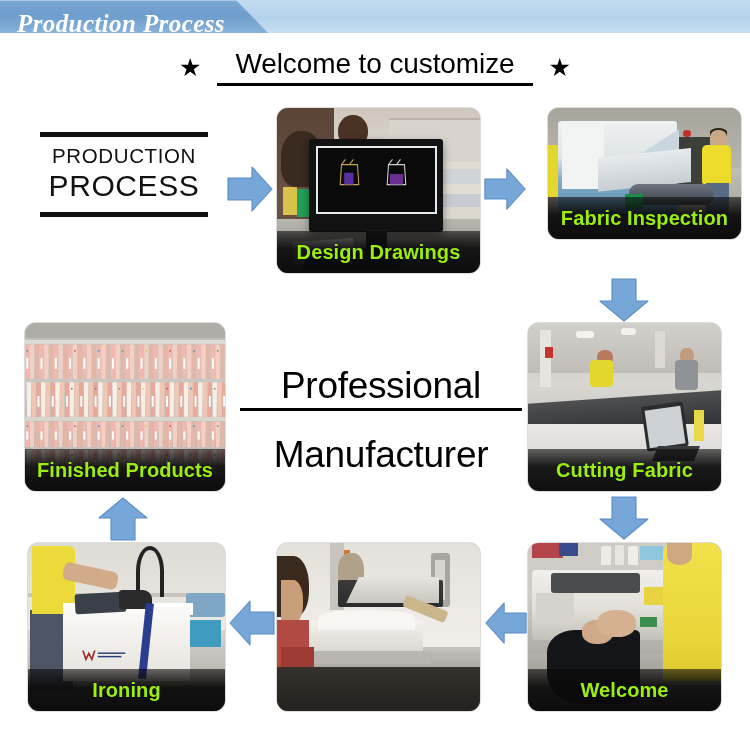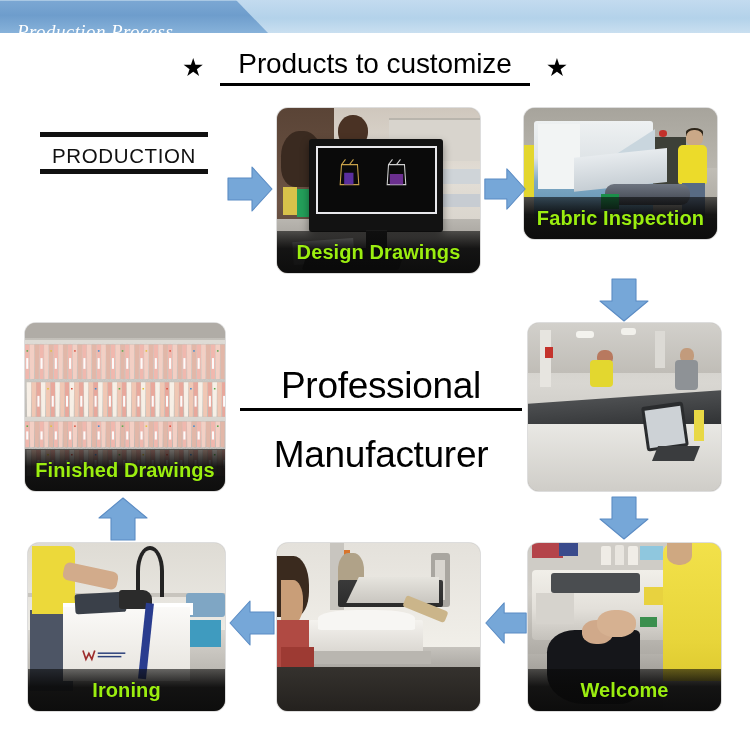--- a/index.html
+++ b/index.html
@@ -28,27 +28,28 @@
     width: 268px;
     height: 33px;
     background: linear-gradient(to bottom, #7ba7d3 0%, #6e9dcc 45%, #87b2da 100%);
     -webkit-clip-path: polygon(0 0, 236px 0, 268px 33px, 0 33px);
     clip-path: polygon(0 0, 236px 0, 268px 33px, 0 33px);
     border-top: 1px solid #a9c8e4;
   }
   .header-tab-title {
     position: absolute;
     left: 17px;
-    top: 21px;
+    top: 10px;
     font-family: "Liberation Serif", serif;
     font-style: italic;
-    font-size: 19px;
+    font-size: 25px;
     color: #ffffff;
     letter-spacing: 0.4px;
     white-space: nowrap;
+    font-weight: bold;
   }
 
   
   .welcome-row {
     position: absolute;
     top: 46px;
     left: 0;
     width: 750px;
     height: 42px;
     display: flex;
@@ -301,27 +302,28 @@
 </head>
 <body>
 
 <div class="header-banner">
   <div class="header-tab"></div>
   <div class="header-tab-title">Production Process</div>
 </div>
 
 <div class="welcome-row">
   <span class="star">★</span>
-  <span class="welcome-text">Products to customize</span>
+  <span class="welcome-text">Welcome to customize</span>
   <span class="star">★</span>
 </div>
 
 <div class="wordmark">
   <div class="wordmark-rule"></div>
   <div class="wordmark-line1">PRODUCTION</div>
+  <div class="wordmark-line2">PROCESS</div>
   <div class="wordmark-rule"></div>
 </div>
 
 <div class="slogan">
   <div class="slogan-line top">Professional</div>
   <div class="slogan-line bottom">Manufacturer</div>
 </div>
 
 <div class="panel" style="left:277px; top:108px; width:203px; height:165px;">
   <div class="panel-photo">
@@ -350,21 +352,21 @@
     <div class="sc dd-stand"></div>
     <div class="sc dd-base"></div>
     <div class="sc dd-paper"></div>
     <div class="sc dd-kb"></div>
   </div>
   <div class="caption-bar">
     <span class="caption-text">Design Drawings</span>
   </div>
 </div>
 
-<div class="panel" style="left:524px; top:108px; width:193px; height:131px;">
+<div class="panel" style="left:548px; top:108px; width:193px; height:131px;">
   <div class="panel-photo">
     <div class="sc fi-bg"></div>
     <div class="sc fi-wall"></div>
     <div class="sc fi-dark"></div>
     <div class="sc fi-red"></div>
     <div class="sc fi-manL"></div>
     <div class="sc fi-manR-hair"></div>
     <div class="sc fi-manR-head"></div>
     <div class="sc fi-manR-shirt"></div>
     <div class="sc fi-manR-legs"></div>
@@ -394,20 +396,23 @@
     <div class="sc cf-w1-shirt"></div>
     <div class="sc cf-w2-head"></div>
     <div class="sc cf-w2-shirt"></div>
     <div class="sc cf-table"></div>
     <div class="sc cf-cloth"></div>
     <div class="sc cf-yellow"></div>
     <div class="sc cf-mon">
         <div class="cf-monscr"></div>
       </div>
     <div class="sc cf-kb"></div>
+  </div>
+  <div class="caption-bar">
+    <span class="caption-text">Cutting Fabric</span>
   </div>
 </div>
 
 <div class="panel" style="left:528px; top:543px; width:193px; height:168px;">
   <div class="panel-photo">
     <div class="sc sw-bg"></div>
     <div class="sc sw-wall"></div>
     <div class="sc sw-fabricTop"></div>
     <div class="sc sw-fabricTop2"></div>
     <div class="sc sw-cone1"></div>
@@ -918,21 +923,21 @@
           <rect x="188.88095238095238" y="35.7" width="1.6" height="1.6" fill="#57a84b"></rect>
           <path d="M194.34285714285713 30 q2 -2.4 4 0" fill="none" stroke="#cfcfcf" stroke-width="0.7"></path>
           <path d="M192.14285714285714 31.6 L196.74285714285713 31.6 L196.34285714285713 58.5 L192.54285714285714 58.5 Z" fill="#f0c7b4"></path>
           <path d="M199.1047619047619 30 q2 -2.4 4 0" fill="none" stroke="#cfcfcf" stroke-width="0.7"></path>
           <path d="M196.9047619047619 31.6 L201.5047619047619 31.6 L201.1047619047619 58.5 L197.3047619047619 58.5 Z" fill="#e8a89c"></path>
           <rect x="198.1047619047619" y="41.97" width="2.1" height="8.549999999999999" fill="#fbfbfb"></rect>
         </g>
     </svg>
   </div>
   <div class="caption-bar">
-    <span class="caption-text">Finished Drawings</span>
+    <span class="caption-text">Finished Products</span>
   </div>
 </div>
 
 <div class="arrow" style="left:226px; top:164px;">
   <svg width="48" height="50" viewBox="0 0 48 50">
     <path d="M2 14 L26 14 L26 3 L46 25 L26 47 L26 36 L2 36 Z" fill="#76a7d8" stroke="#5b8cc4" stroke-width="1.1" stroke-linejoin="round"></path>
   </svg>
 </div>
 
 <div class="arrow" style="left:483px; top:164px;">

